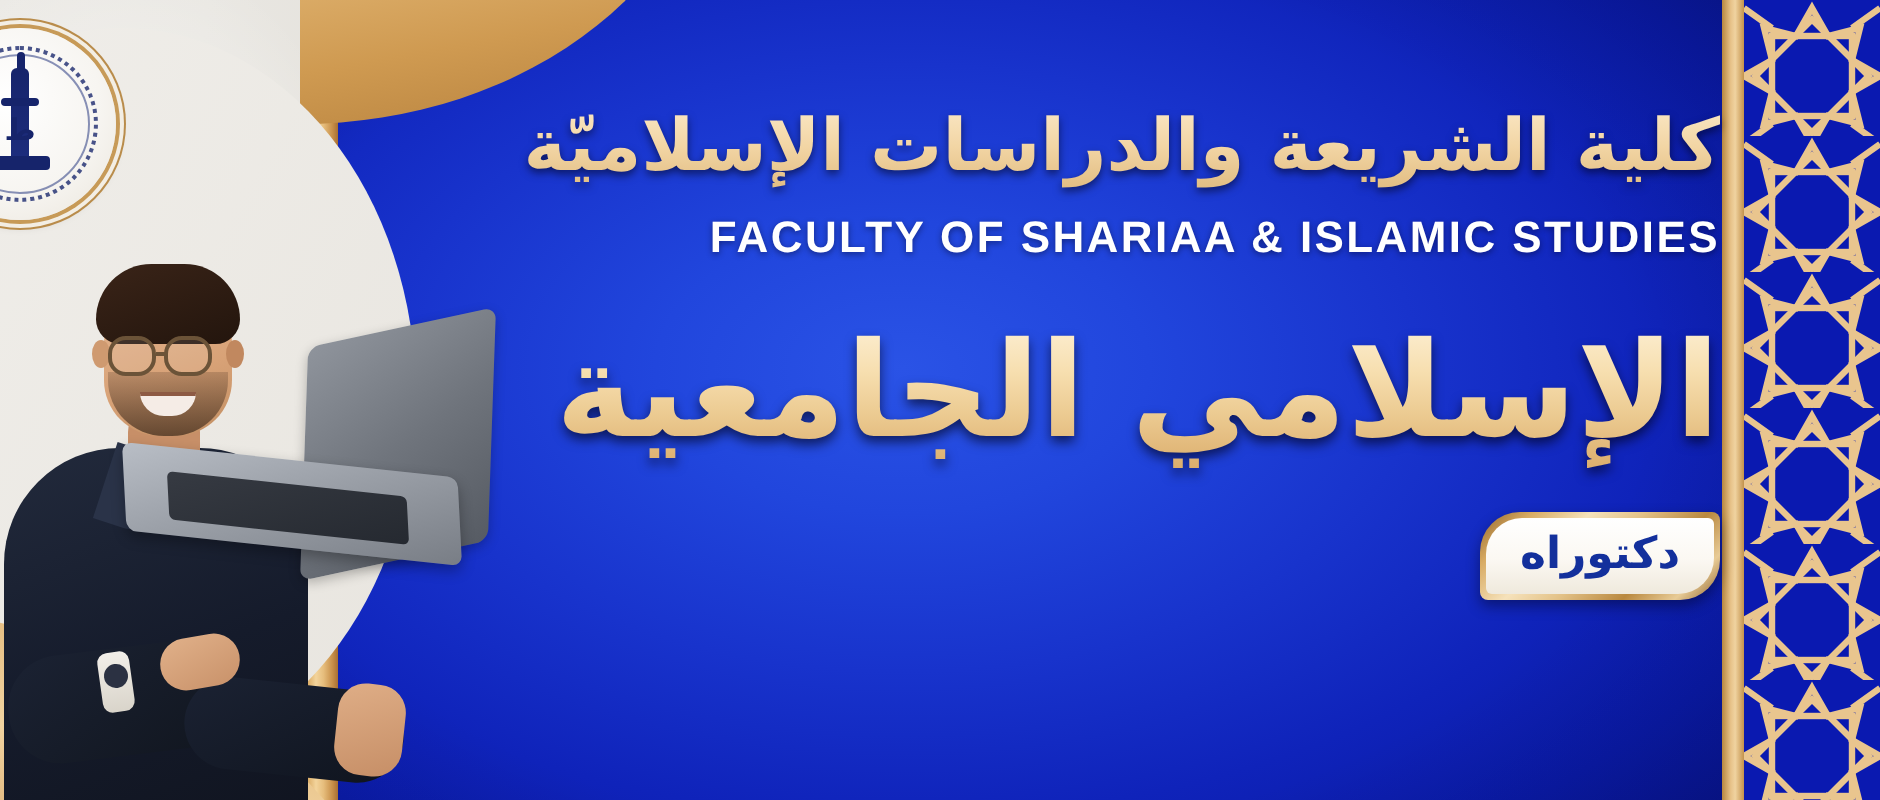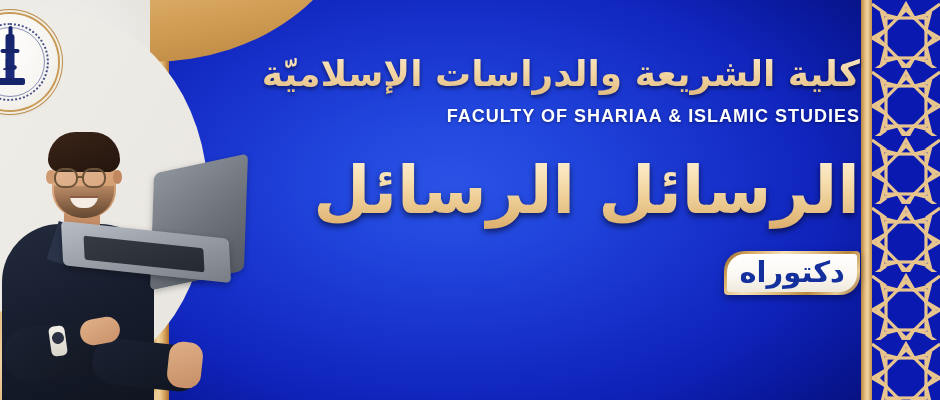--- a/index.html
+++ b/index.html
@@ -261,21 +261,21 @@
     background:linear-gradient(180deg,#fbe9c8 0%,#f1d3a1 48%,#dbb madeira 100%);
     background:linear-gradient(180deg,#fbe9c8 0%,#f2d5a4 50%,#e0bb80 100%);
     -webkit-background-clip:text;background-clip:text;
     -webkit-text-fill-color:transparent;color:transparent;
     filter:drop-shadow(0 2px 2px rgba(0,0,14,.55));
     white-space:nowrap;
     letter-spacing:0px;
   }
   .title-en{
     margin-top:10px;
-    font-size:18px;font-weight:700;letter-spacing:.055em;
+    font-size:22px;font-weight:700;letter-spacing:.055em;
     color:#ffffff;
     text-shadow:0 1px 3px rgba(0,0,20,.45);
     white-space:nowrap;
   }
   .headline-ar{
     direction:rtl;
     margin-top:26px;
     font-family:"DejaVu Sans","Liberation Sans",sans-serif;
     font-size:66px;font-weight:700;line-height:1.15;
     background:linear-gradient(180deg,#fdf0d6 0%,#f6dcaa 38%,#eac68a 62%,#d9a f 100%);
@@ -304,21 +304,21 @@
   .badge-inner{
     width:100%;height:100%;
     display:flex;align-items:center;justify-content:center;
     background:linear-gradient(180deg,#ffffff 0%,#fbf8f2 55%,#efe9dc 100%);
   }
   .badge-doctorate .badge-inner{border-radius:18px 3px 18px 3px;}
   .badge-masters .badge-inner{border-radius:3px 18px 3px 18px;}
   .badge-text{
     direction:rtl;
     font-family:"DejaVu Sans","Liberation Sans",sans-serif;
-    font-size:29px;font-weight:700;
+    font-size:22px;font-weight:700;
     color:#13309c;line-height:1;
     padding:0 12px;white-space:nowrap;
   }
 </style>
 </head>
 <body>
 
 <div class="banner">
 
   <div class="bg-blue"></div>
@@ -391,21 +391,21 @@
       <rect x="0" y="0" width="68" height="400" fill="url(#stars)"></rect>
     </svg>
   </div>
 
   <div class="content">
 
     <div class="title-ar">كلية الشريعة والدراسات الإسلاميّة</div>
 
     <div class="title-en">FACULTY OF SHARIAA &amp; ISLAMIC STUDIES</div>
 
-    <div class="headline-ar">الرسائل الرسائل</div>
+    <div class="headline-ar">الإسلامي الجامعية</div>
 
     <div class="badges">
       <div class="badge badge-doctorate">
         <div class="badge-inner">
           <span class="badge-text">دكتوراه</span>
         </div>
       </div>
     </div>
 
   </div>

